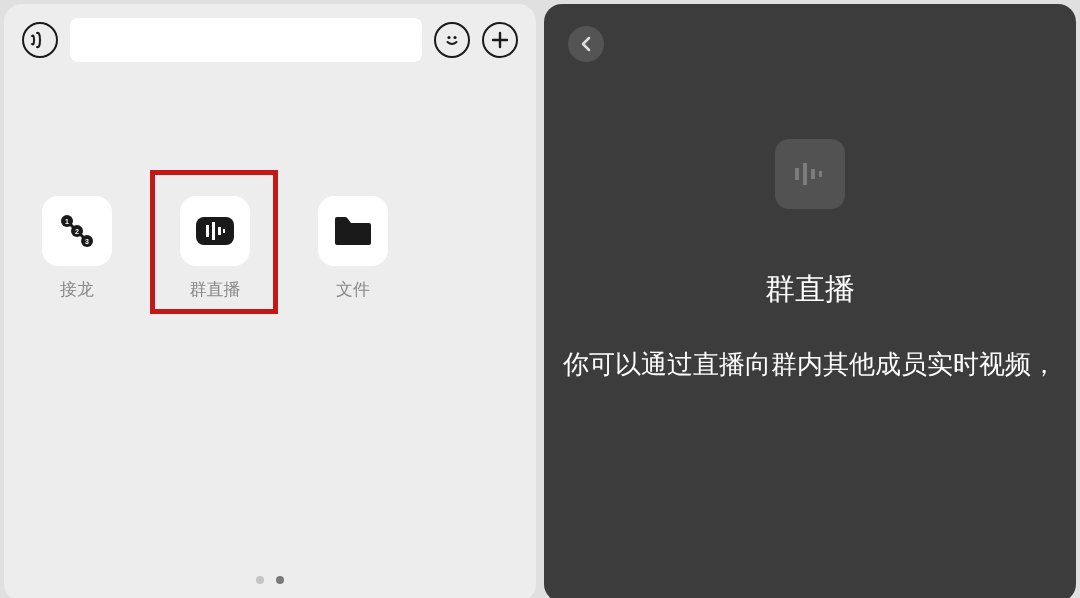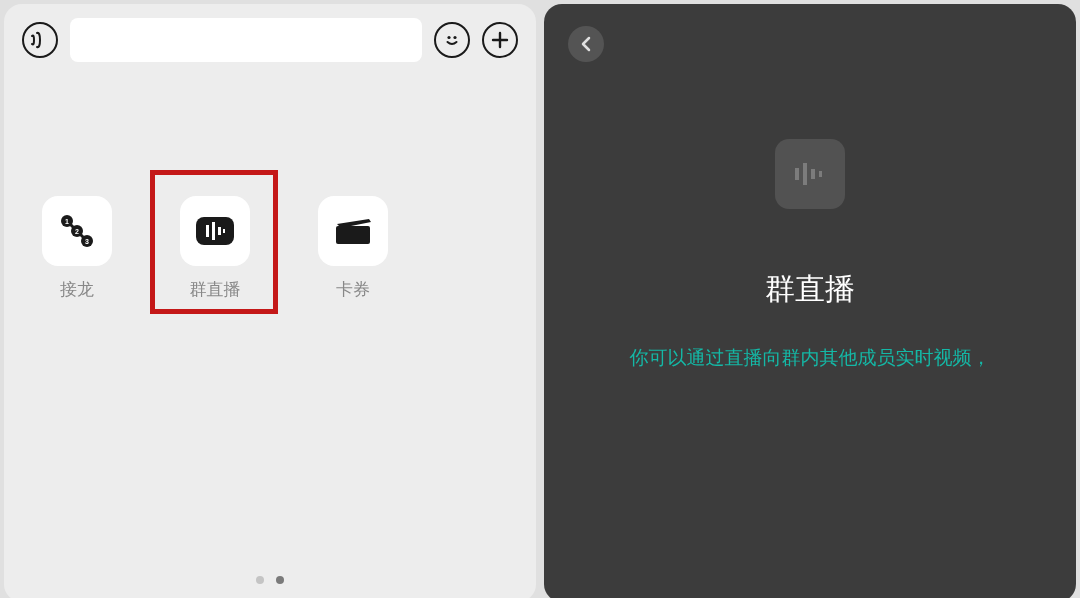--- a/index.html
+++ b/index.html
@@ -145,22 +145,22 @@
       justify-content: center;
       margin-bottom: 60px;
     }
     .right-title {
       font-size: 30px;
       color: #ffffff;
       margin-bottom: 32px;
       font-weight: 400;
     }
     .right-desc {
-      font-size: 19px;
-      color: #14b8a6;
+      font-size: 26px;
+      color: #ffffff;
       text-align: center;
       line-height: 1.7;
     }
     
     svg { display: block; }
   </style>
 </head>
 <body>
 
 <div class="container">
@@ -214,30 +214,29 @@
             <rect x="12" y="10" width="3" height="12" fill="#fff"></rect>
             <rect x="18" y="7" width="3" height="18" fill="#fff"></rect>
             <rect x="24" y="12" width="3" height="8" fill="#fff"></rect>
             <rect x="29" y="14" width="2" height="4" fill="#fff"></rect>
           </svg>
         </div>
         <span class="grid-label">群直播</span>
       </div>
 
 
-
       <div class="grid-item">
         <div class="grid-icon-box">
-          <svg width="40" height="30" viewBox="0 0 40 30">
-            <path d="M4 8 L36 3 L38 6 L8 12 Z" fill="#1a1a1a"></path>
-            <rect x="3" y="10" width="34" height="18" rx="2" fill="#1a1a1a"></rect>
+          <svg width="40" height="32" viewBox="0 0 40 32">
+            <path d="M2 6 L2 28 Q2 30 4 30 L36 30 Q38 30 38 28 L38 10 Q38 8 36 8 L18 8 L15 4 Q14 2 12 2 L4 2 Q2 2 2 4 Z" fill="#1a1a1a"></path>
           </svg>
         </div>
-        <span class="grid-label">卡券</span>
-      </div>
+        <span class="grid-label">文件</span>
+      </div>
+
 
     </div>
 
     <div class="page-dots">
       <div class="dot"></div>
       <div class="dot active"></div>
     </div>
   </div>
 
   <div class="right-panel">

